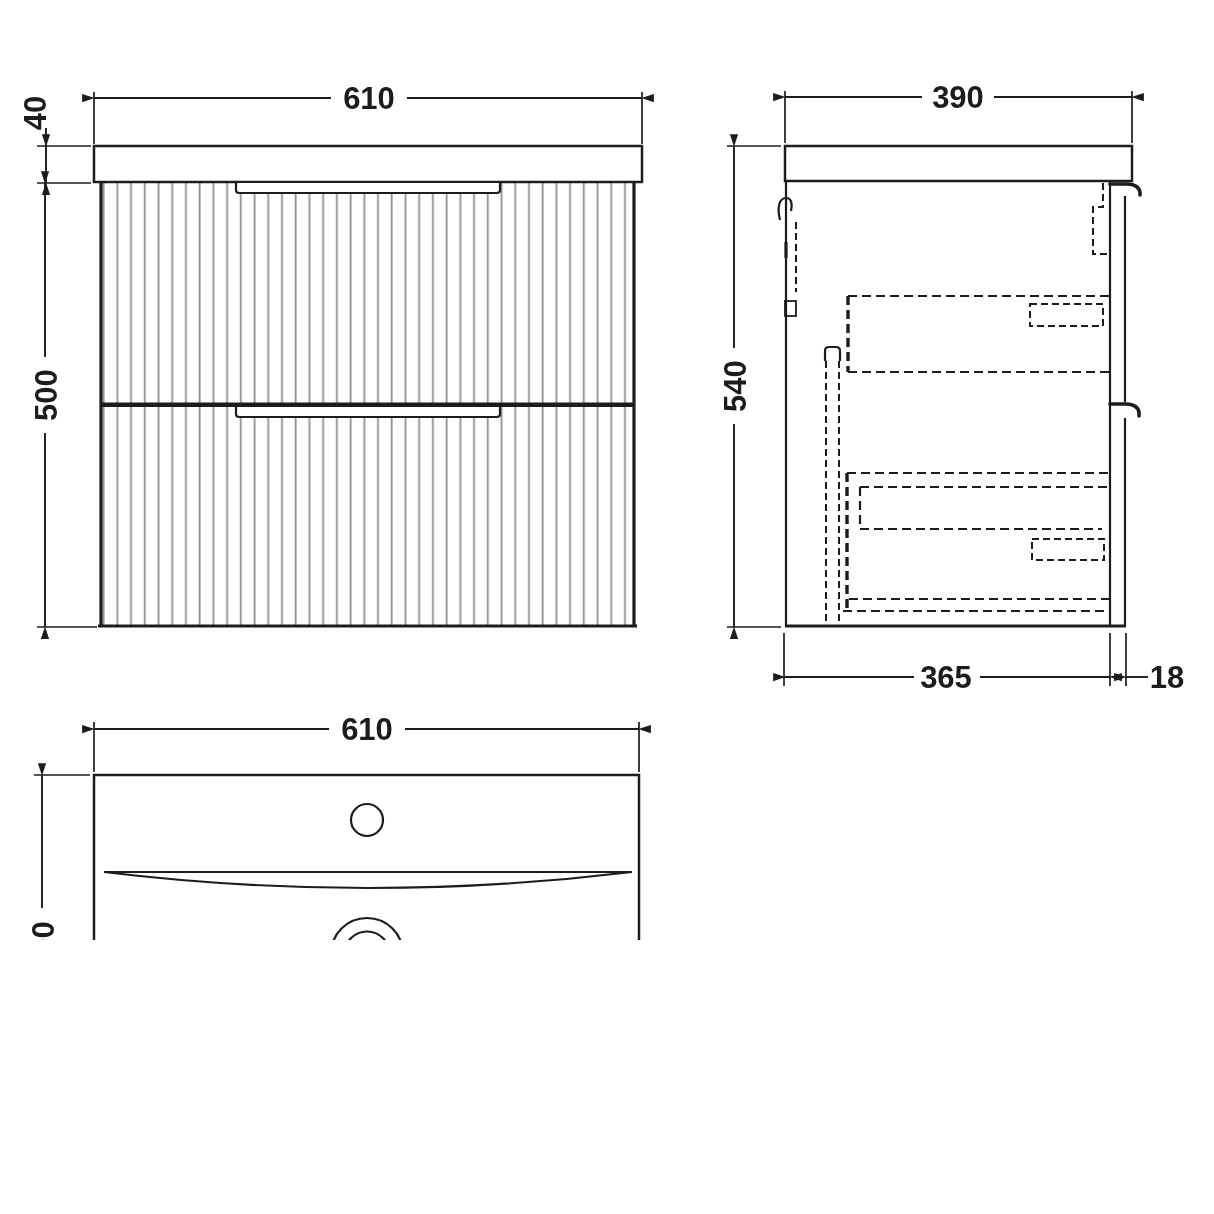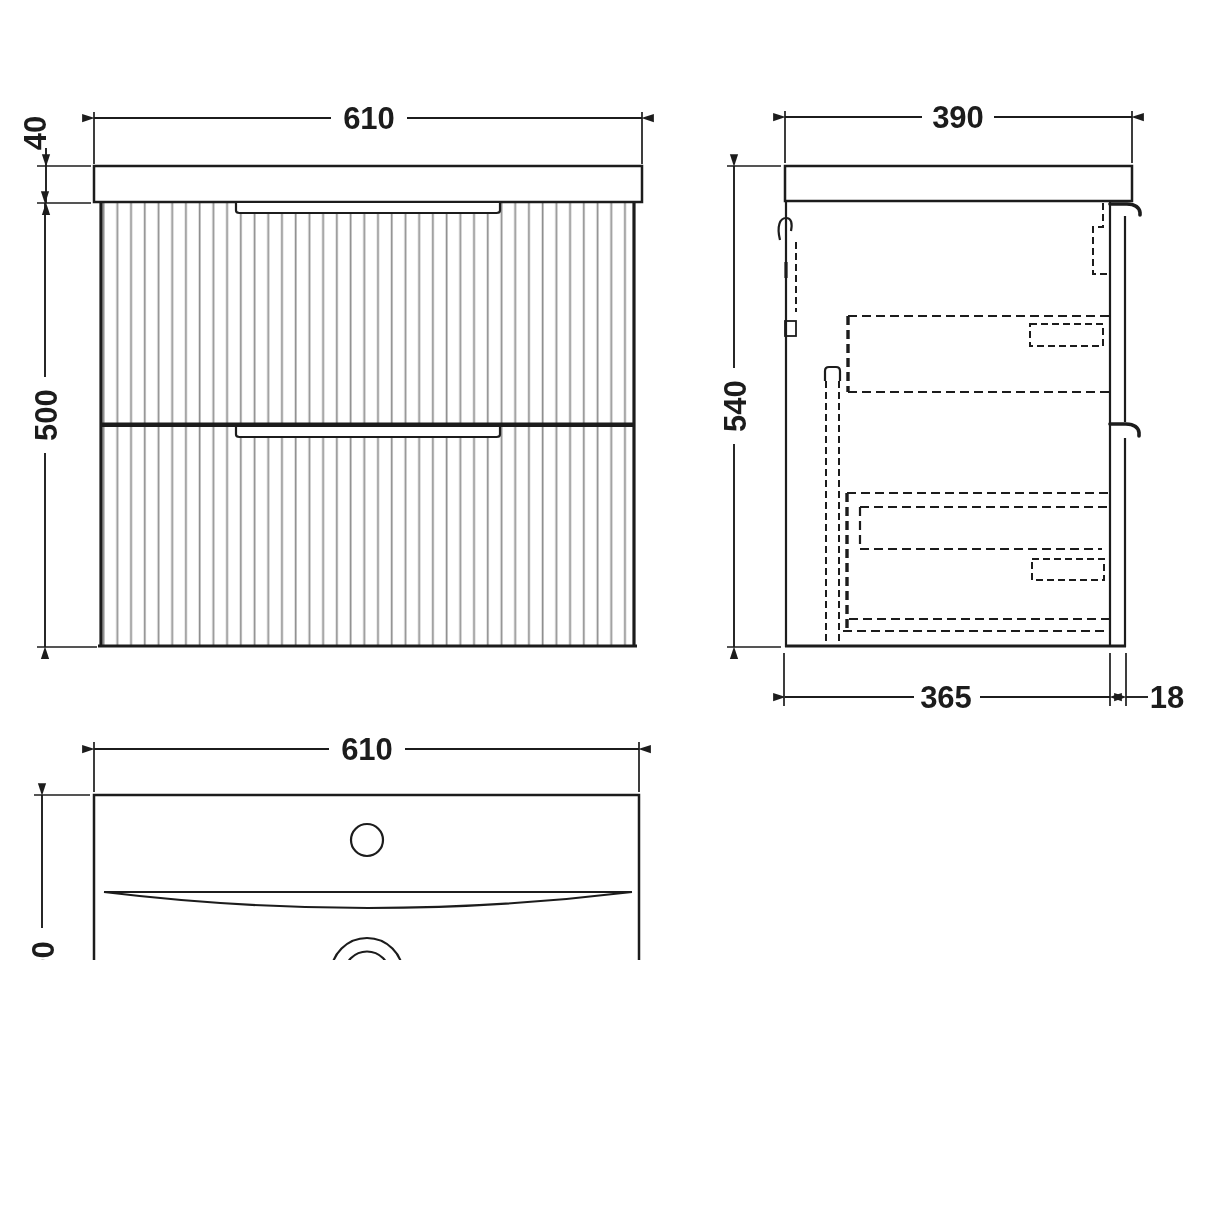--- a/index.html
+++ b/index.html
@@ -1,16 +1,16 @@
 <!DOCTYPE html>
 <html style="--line: #1c1c1c; --flute: #8f8f8f; --background: #ffffff;"><head>
 <meta charset="utf-8">
 <style>
   html,body{margin:0;padding:0;background:#ffffff;}
-  .stage{width:1214px;height:940px;background:var(--background,#fff);position:relative;font-family:"Liberation Sans","DejaVu Sans",sans-serif;margin-top:20px;}
+  .stage{width:1214px;height:940px;background:var(--background,#fff);position:relative;font-family:"Liberation Sans","DejaVu Sans",sans-serif;}
   svg{display:block;color:var(--line,#1c1c1c);}
   .ln{stroke:currentColor;fill:none;stroke-width:2.2;}
   .ln-thin{stroke:currentColor;fill:none;stroke-width:1.8;}
   .ln-thick{stroke:currentColor;fill:none;stroke-width:3.2;}
   .dash{stroke:currentColor;fill:none;stroke-width:2.2;stroke-dasharray:9 5;}
   .dash-heavy{stroke:currentColor;fill:none;stroke-width:3.4;stroke-dasharray:9 5;}
   .dash-sm{stroke:currentColor;fill:none;stroke-width:2;stroke-dasharray:7 4;}
   .outline{stroke:currentColor;fill:#ffffff;stroke-width:2.5;}
   .hook{stroke:currentColor;fill:none;stroke-width:3.6;stroke-linecap:round;}
   .dim{stroke:currentColor;fill:none;stroke-width:1.9;}

